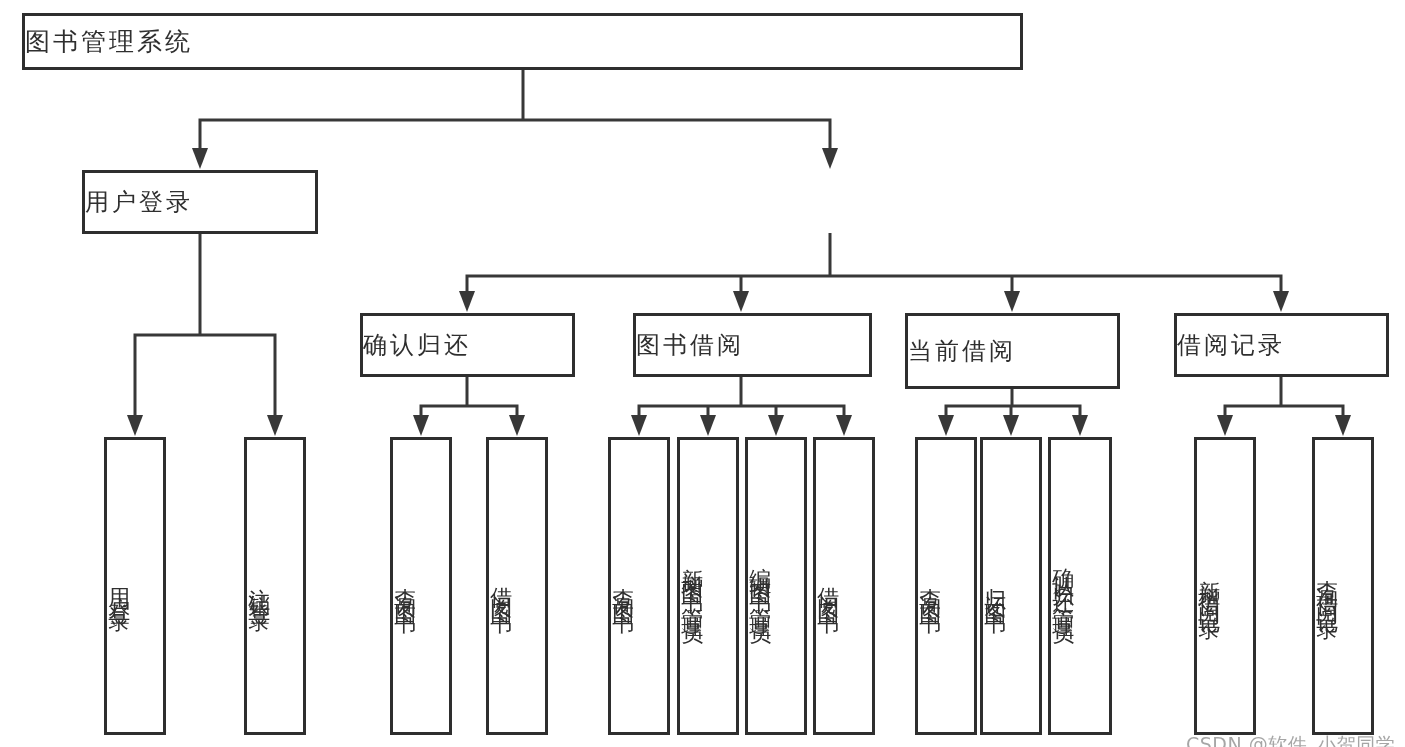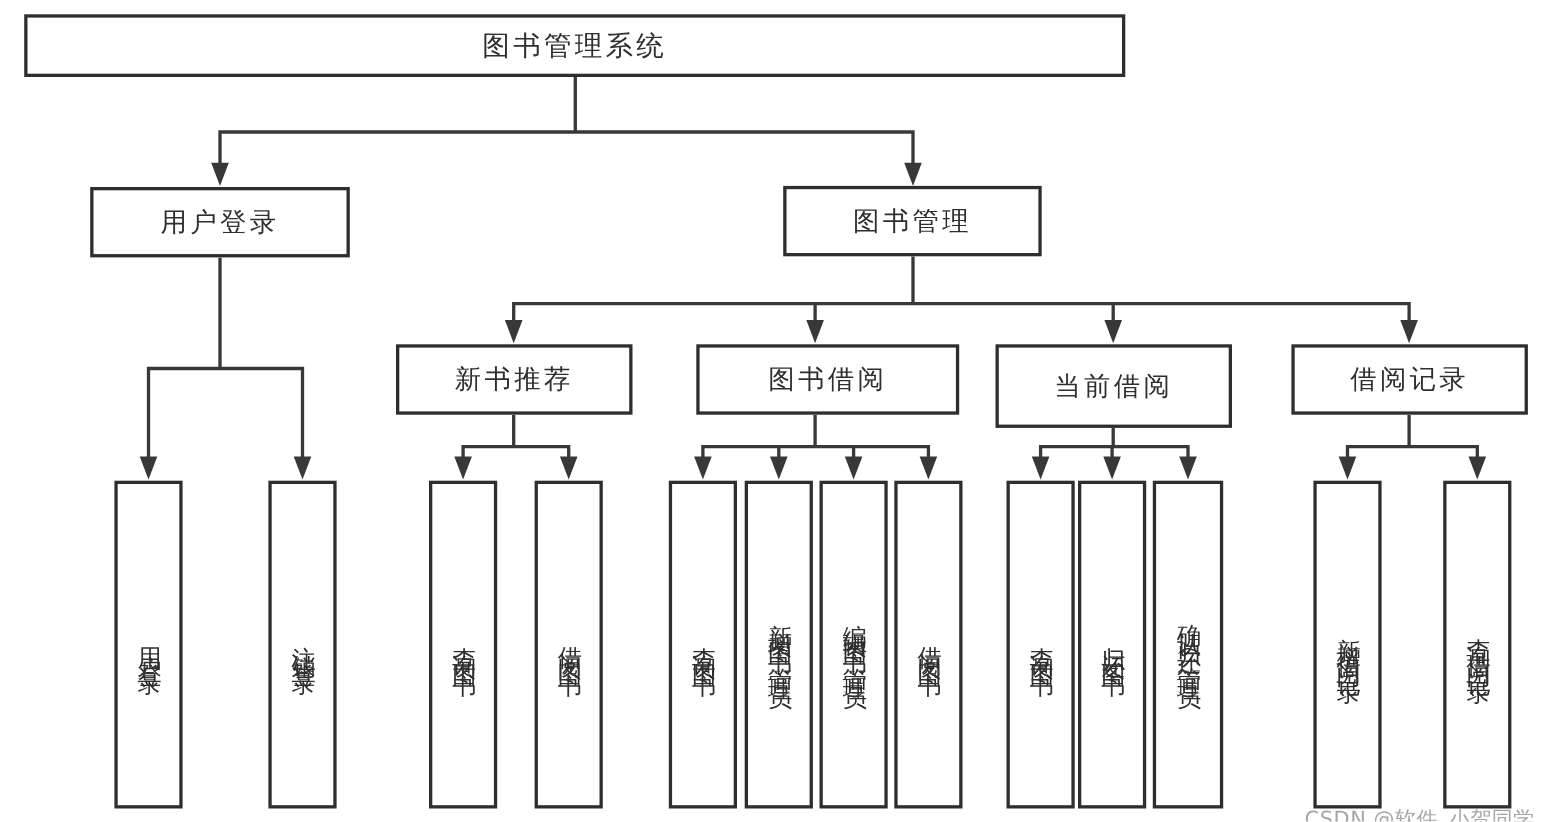--- a/index.html
+++ b/index.html
@@ -5,21 +5,21 @@
   html,body{margin:0;padding:0;background:#ffffff;}
   .stage{
     position:relative;width:1405px;height:747px;background:#ffffff;overflow:hidden;
     font-family:"DejaVu Sans","Liberation Sans",sans-serif;color:#2f2f2f;
   }
   .wires{position:absolute;left:0;top:0;z-index:1;}
   .wire{stroke:#383838;stroke-width:3;fill:none;}
   .arrowhead{fill:#383838;stroke:none;}
   .node{
     position:absolute;z-index:2;box-sizing:border-box;background:#ffffff;
-    border:3px solid #2e2e2e;display:flex;align-items:center;justify-content:center;
+    border:3px solid #2e2e2e;display:flex;align-items:center;justify-content:flex-start;
     text-align:center;
   }
   .node.h{font-size:24px;letter-spacing:3px;white-space:nowrap;}
   .node.root{font-size:25px;}
   .node.v{width:62px;height:298px;top:437px;}
   .vt{
     writing-mode:vertical-rl;text-orientation:mixed;
     font-size:22px;letter-spacing:8px;line-height:1.1;
   }
   .watermark{
@@ -78,26 +78,23 @@
       </g>
   </svg>
 
   <div class="node h root" style="left:22px;top:13px;width:1001px;height:57px">
     <span>图书管理系统</span>
   </div>
 
   <div class="node h" style="left:82px;top:170px;width:236px;height:64px">
     <span>用户登录</span>
   </div>
-  <div class="node h" style="left:712px;top:169px;width:235px;height:64px">
-    <span>图书管理</span>
-  </div>
 
   <div class="node h" style="left:360px;top:313px;width:215px;height:64px">
-    <span>新书推荐</span>
+    <span>确认归还</span>
   </div>
   <div class="node h" style="left:633px;top:313px;width:239px;height:64px">
     <span>图书借阅</span>
   </div>
   <div class="node h" style="left:905px;top:313px;width:215px;height:76px">
     <span>当前借阅</span>
   </div>
   <div class="node h" style="left:1174px;top:313px;width:215px;height:64px">
     <span>借阅记录</span>
   </div>

